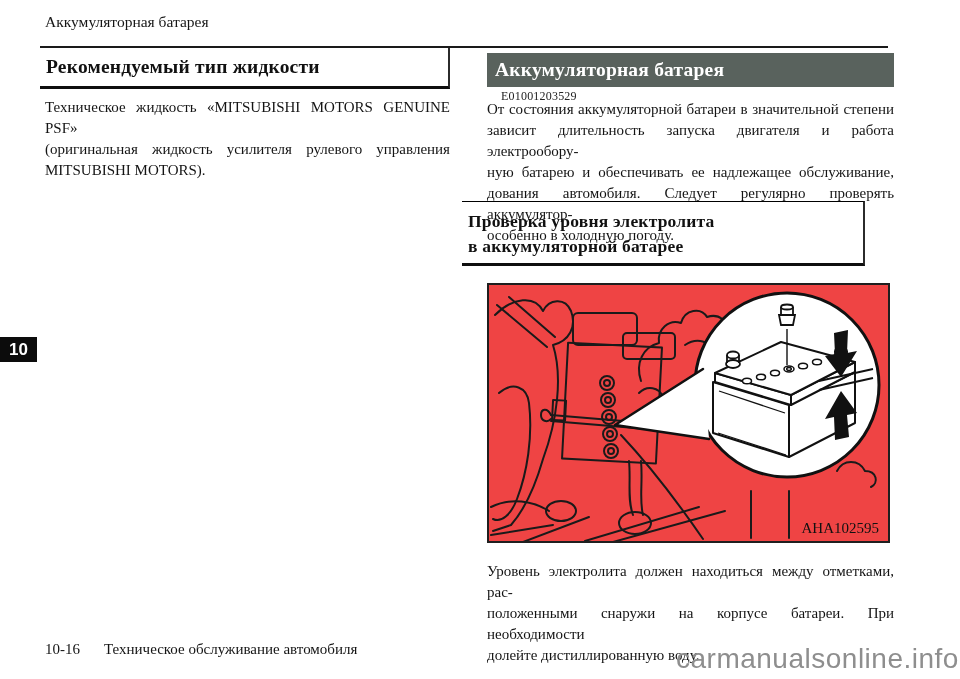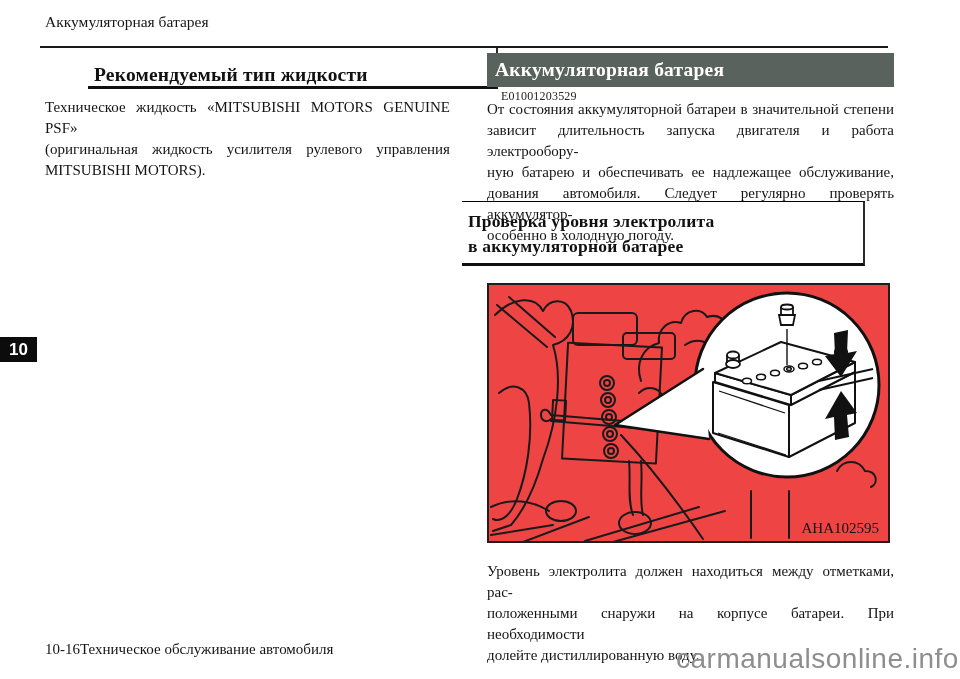--- a/index.html
+++ b/index.html
@@ -9,21 +9,21 @@
   }
   .page-header {
     position:absolute; left:45px; top:13px; font-size:15.5px; color:#161616;
   }
   .header-rule {
     position:absolute; left:40px; top:46px; width:848px; height:2px; background:#1a1a1a;
   }
   .left-heading-box {
     position:absolute; left:40px; top:48px; width:408px; height:38px;
     border-right:2px solid #2b2b2b; border-bottom:3px solid #0f0f0f;
-    display:flex; align-items:flex-end;margin-left:48px;
+    display:flex; align-items:center;
   }
   .left-heading-box .hd {
     font-weight:bold; font-size:19.5px; padding-left:6px; letter-spacing:0.2px;
   }
   .para { position:absolute; font-size:15px; line-height:21px; color:#141414; }
   .para-line { text-align:justify; text-align-last:justify; white-space:normal; }
   .para-line.last { text-align-last:left; }
   .dark-heading {
     position:absolute; left:487px; top:53px; width:399px; height:34px;
     background:#59625d; color:#ffffff; display:flex; align-items:center;
@@ -46,21 +46,21 @@
   .figure-box svg { display:block; width:100%; height:100%; }
   .chapter-tab {
     position:absolute; left:0px; top:337px; width:37px; height:25px;
     background:#0c0c0c; color:#ffffff;
     font-family:"Liberation Sans", sans-serif; font-weight:bold; font-size:17px;
     display:flex; align-items:center; justify-content:center;
   }
   .page-footer {
     position:absolute; left:45px; top:641px; font-size:15px; color:#141414;
   }
-  .page-footer .num { }
+  .page-footer .num { margin-right:24px; }
   .watermark {
     position:absolute; left:676px; top:643px;
     font-family:"Liberation Sans", sans-serif; font-size:28px; color:#8e8e8e;
     letter-spacing:0.5px; white-space:nowrap;
   }
 </style>
 </head>
 <body>
 
 <div class="page">

